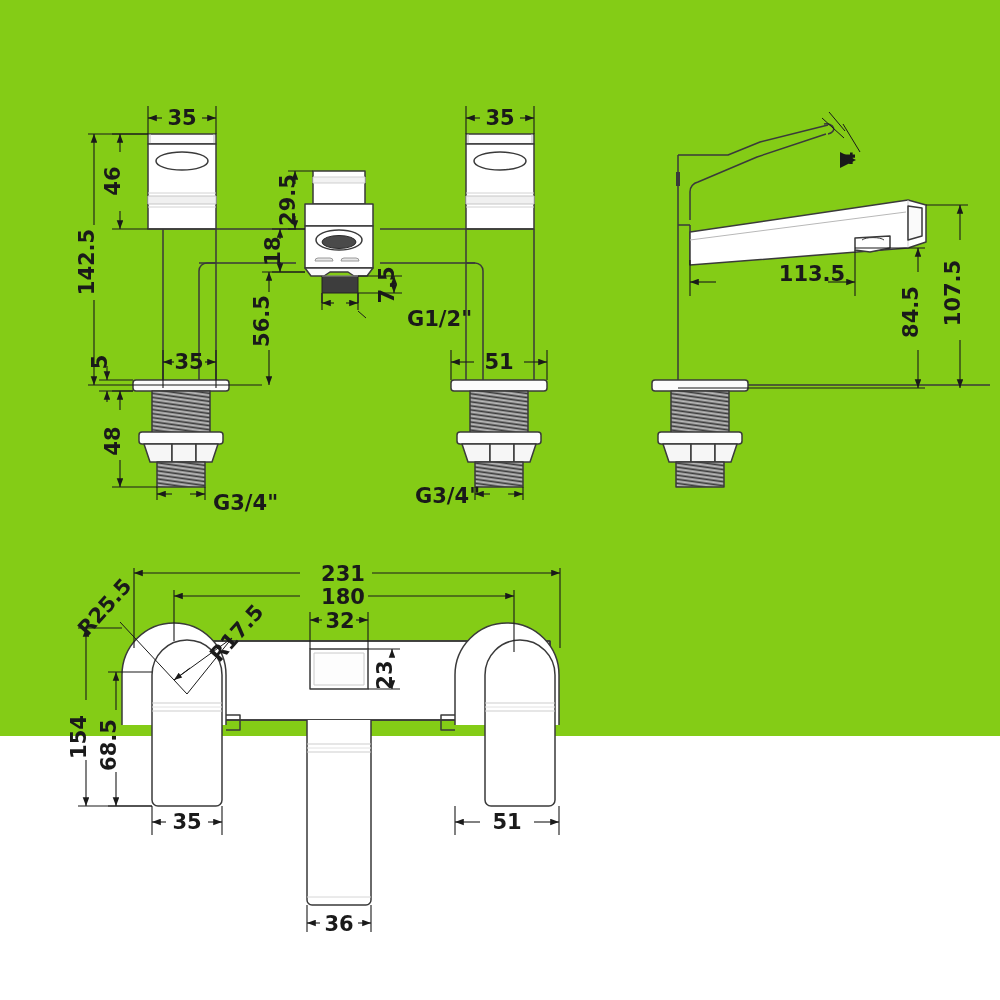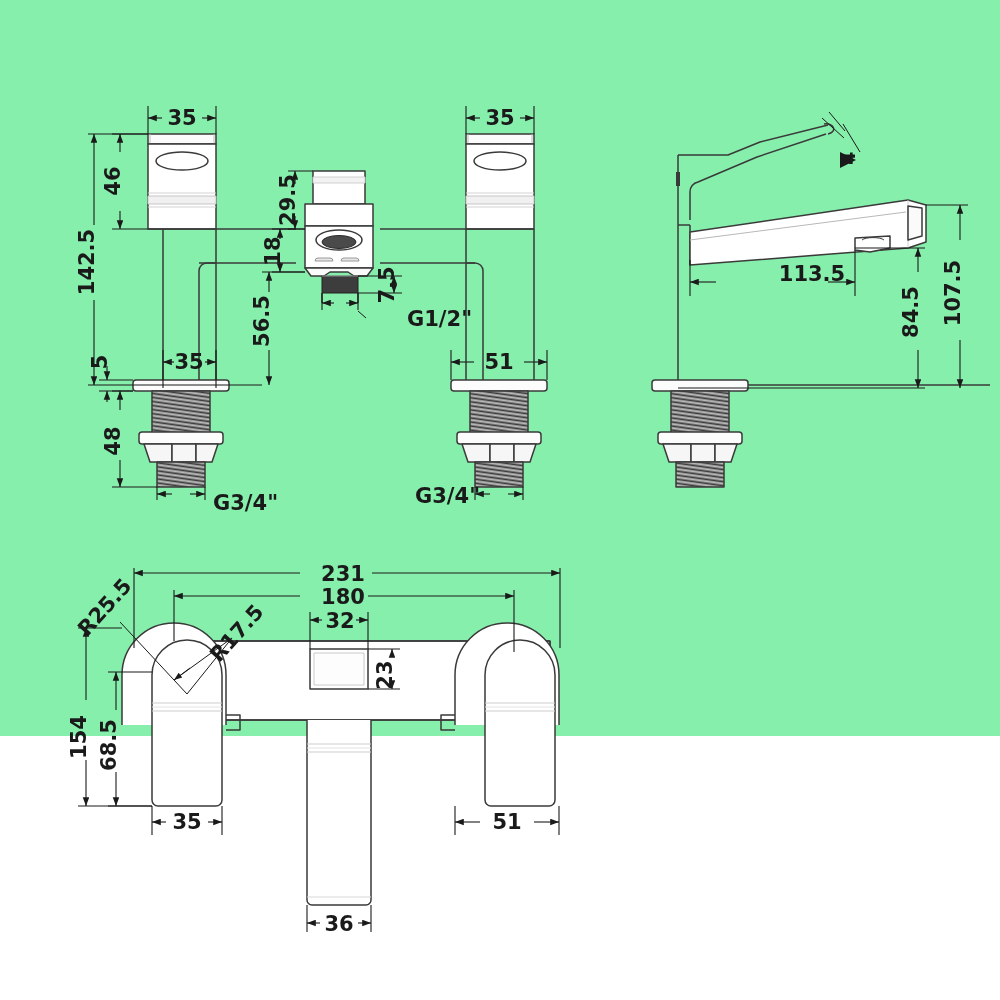--- a/index.html
+++ b/index.html
@@ -1,18 +1,18 @@
 <!DOCTYPE html>
 <html><head>
 <meta charset="utf-8">
 <style>
   html,body{margin:0;padding:0;background:#ffffff;}
   body{width:1000px;height:1000px;overflow:hidden;
        font-family:"DejaVu Sans","Liberation Sans",sans-serif;}
-  #sheet{position:relative;width:1000px;height:736px;background:#86efac;text-decoration:underline;}
+  #sheet{position:relative;width:1000px;height:736px;background:#84cc16;text-decoration:underline;}
   #sheet svg{display:block;}
   .dimtxt{font-family:"DejaVu Sans","Liberation Sans",sans-serif;
           font-weight:700;fill:#1a1a1a;}
 </style>
 </head>
 <body>
 
 <div id="sheet">
 <svg width="1000" height="1000" viewBox="0 0 1000 1000">
   <defs>

